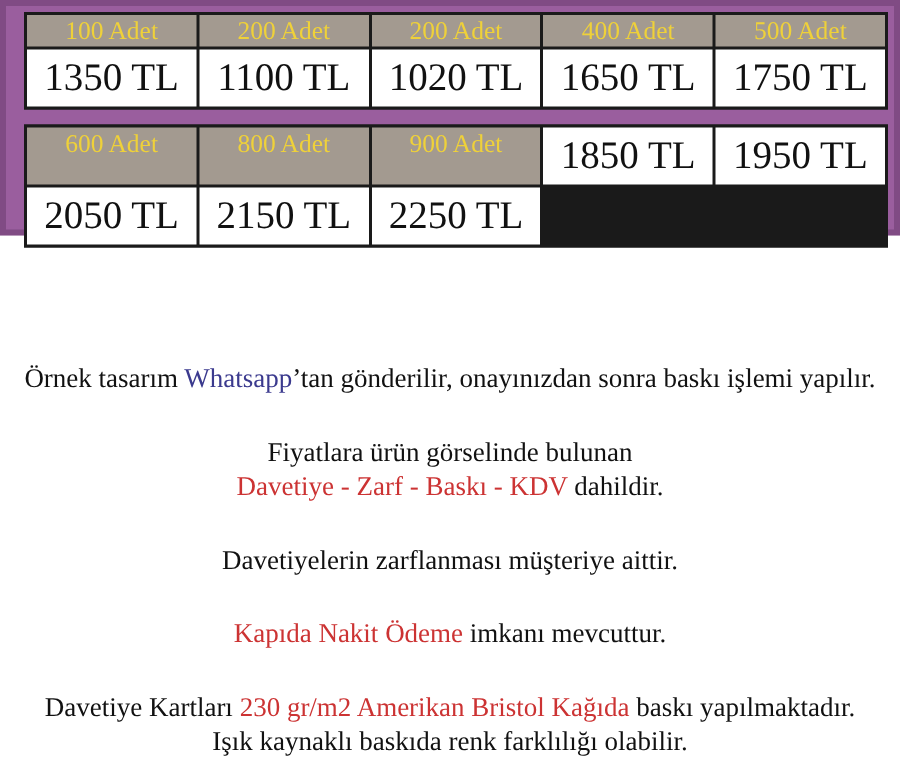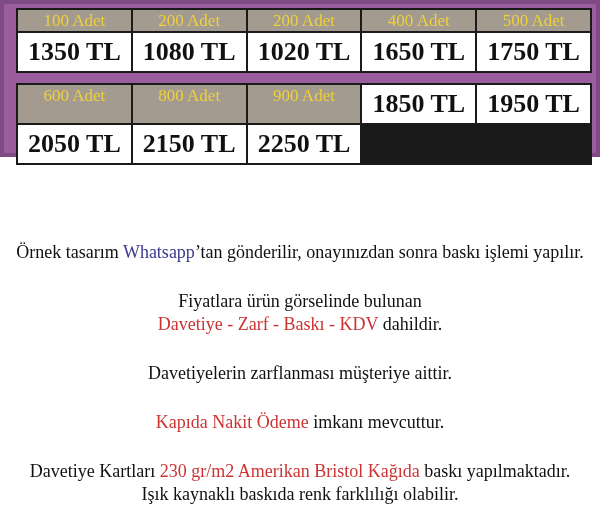--- a/index.html
+++ b/index.html
@@ -34,21 +34,21 @@
     color: #efd139;
     font-size: 17px;
     line-height: 21px;
     text-align: center;
     white-space: nowrap;
     overflow: hidden;
   }
   .price-cell {
     background: #ffffff;
     color: #111111;
-    font-weight: bold;
+    font-weight: normal;
     font-size: 26px;
     line-height: 38px;
     text-align: center;
     white-space: nowrap;
     overflow: hidden;
   }
   .content {
     text-align: center;
     padding-top: 84px;
     font-size: 18px;
@@ -67,21 +67,21 @@
 
 <div class="banner">
 
   <div class="price-table">
     <div class="qty-cell">100 Adet</div>
     <div class="qty-cell">200 Adet</div>
     <div class="qty-cell">200 Adet</div>
     <div class="qty-cell">400 Adet</div>
     <div class="qty-cell">500 Adet</div>
     <div class="price-cell">1350 TL</div>
-    <div class="price-cell">1080 TL</div>
+    <div class="price-cell">1100 TL</div>
     <div class="price-cell">1020 TL</div>
     <div class="price-cell">1650 TL</div>
     <div class="price-cell">1750 TL</div>
   </div>
 
   <div class="price-table">
     <div class="qty-cell">600 Adet</div>
     <div class="qty-cell">800 Adet</div>
     <div class="qty-cell">900 Adet</div>
     <div class="price-cell">1850 TL</div>

